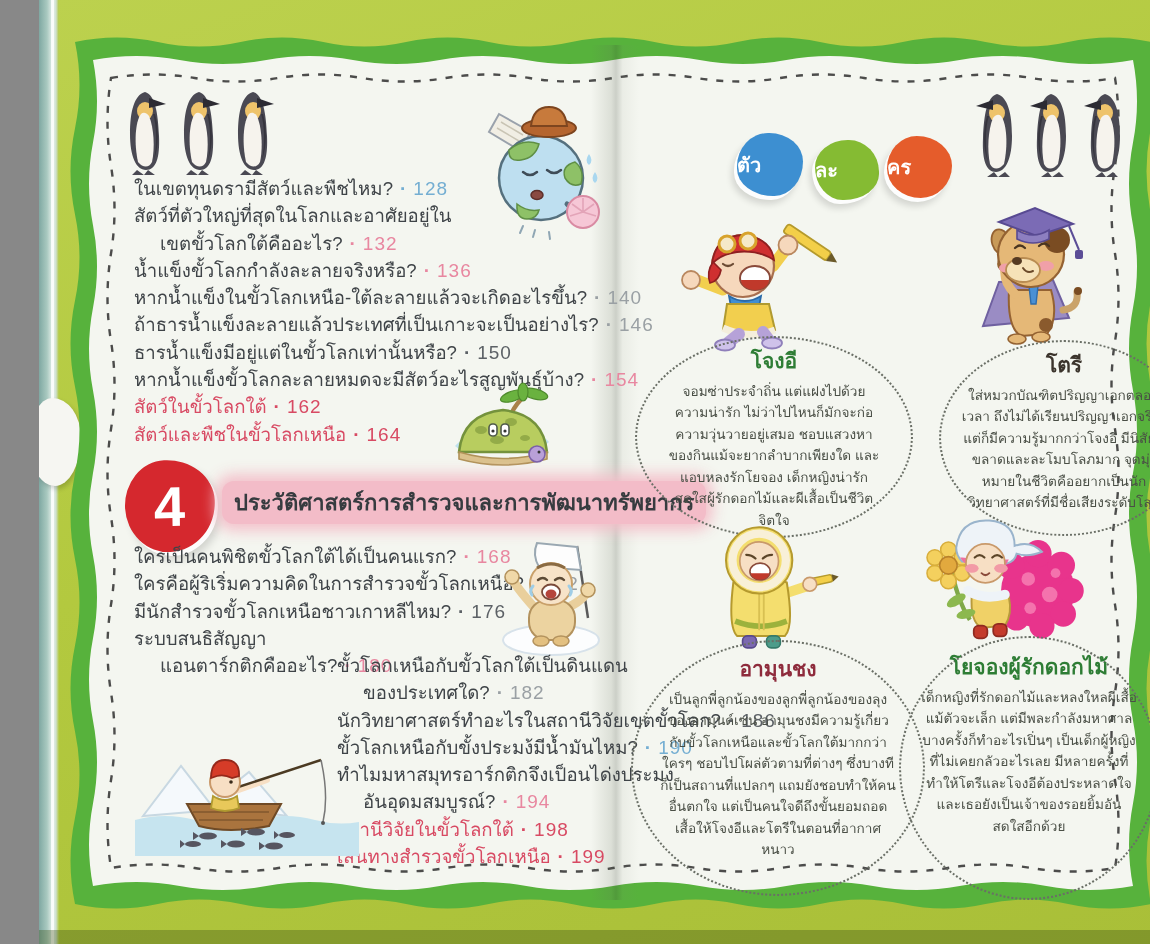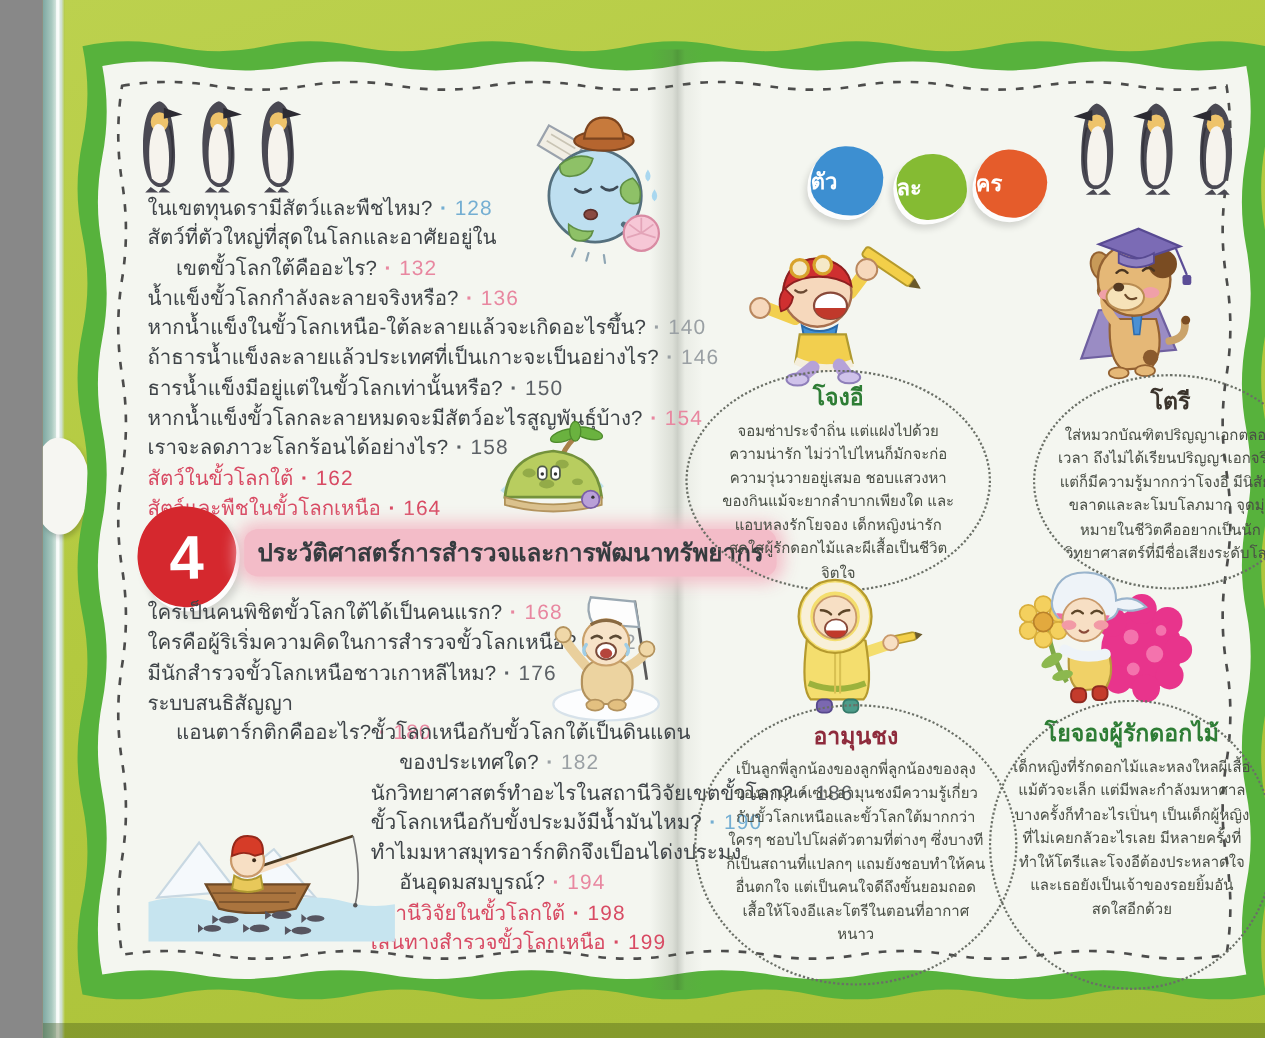--- a/index.html
+++ b/index.html
@@ -119,21 +119,20 @@
 
   <div class="toc" style="left:95px;top:175px;width:478px">
     <div class="trow"><span>ในเขตทุนดรามีสัตว์และพืชไหม?</span><span class="pg c-blue"><span class="dot">·</span><span>128</span></span></div>
     <div class="trow"><span>สัตว์ที่ตัวใหญ่ที่สุดในโลกและอาศัยอยู่ใน</span></div>
     <div class="trow ind"><span>เขตขั้วโลกใต้คืออะไร?</span><span class="pg c-pink"><span class="dot">·</span><span>132</span></span></div>
     <div class="trow"><span>น้ำแข็งขั้วโลกกำลังละลายจริงหรือ?</span><span class="pg c-pink"><span class="dot">·</span><span>136</span></span></div>
     <div class="trow"><span>หากน้ำแข็งในขั้วโลกเหนือ-ใต้ละลายแล้วจะเกิดอะไรขึ้น?</span><span class="pg c-gray"><span class="dot">·</span><span>140</span></span></div>
     <div class="trow"><span>ถ้าธารน้ำแข็งละลายแล้วประเทศที่เป็นเกาะจะเป็นอย่างไร?</span><span class="pg c-gray"><span class="dot">·</span><span>146</span></span></div>
     <div class="trow"><span>ธารน้ำแข็งมีอยู่แต่ในขั้วโลกเท่านั้นหรือ?</span><span class="pg c-dark"><span class="dot">·</span><span>150</span></span></div>
     <div class="trow"><span>หากน้ำแข็งขั้วโลกละลายหมดจะมีสัตว์อะไรสูญพันธุ์บ้าง?</span><span class="pg c-pink"><span class="dot">·</span><span>154</span></span></div>
-    <div class="trow"><span>เราจะลดภาวะโลกร้อนได้อย่างไร?</span><span class="pg c-dark"><span class="dot">·</span><span>158</span></span></div>
     <div class="trow red-row"><span>สัตว์ในขั้วโลกใต้</span><span class="pg c-red"><span class="dot">·</span><span>162</span></span></div>
     <div class="trow red-row"><span>สัตว์และพืชในขั้วโลกเหนือ</span><span class="pg c-red"><span class="dot">·</span><span>164</span></span></div>
   </div>
 
   <svg style="left:412px;top:388px" width="104" height="84" viewBox="0 0 104 84">
     <path d="M4,58 q8,-10 14,-2 q-6,2 -4,10 z" fill="#bfe2ee"></path>
     <path d="M98,54 q-8,-10 -14,-2 q6,2 4,10 z" fill="#bfe2ee"></path>
     <path d="M60,26 q6,-12 14,-18" stroke="#a9814a" stroke-width="4.5" fill="none" stroke-linecap="round"></path>
     <g fill="#6ab23f" stroke="#4e8a2c" stroke-width="1.2">
       <ellipse cx="62" cy="8" rx="13" ry="5" transform="rotate(-18 62 8)"></ellipse>
@@ -290,21 +289,21 @@
     <ellipse cx="72" cy="72" rx="17" ry="12" fill="#f6e2b8" stroke="#b98c52" stroke-width="1.8"></ellipse>
     <ellipse cx="66" cy="63" rx="5" ry="4" fill="#553a22"></ellipse>
     <path d="M72,70 q4,6 10,3" stroke="#6b4a2a" stroke-width="2" fill="none" stroke-linecap="round"></path>
     <path d="M64,50 q5,-5 10,0 M88,48 q5,-5 10,0" stroke="#4a3520" stroke-width="2.2" fill="none" stroke-linecap="round"></path>
     <polygon points="48,24 84,10 122,26 86,38" fill="#7b6bb5" stroke="#584a92" stroke-width="2"></polygon>
     <path d="M66,32 q16,10 32,0 l0,9 q-16,8 -32,0 z" fill="#8d7fc0" stroke="#584a92" stroke-width="1.6"></path>
     <line x1="118" y1="28" x2="128" y2="52" stroke="#5b4d96" stroke-width="2"></line>
     <rect x="124" y="52" width="8" height="9" rx="2" fill="#5b4d96"></rect>
   </svg>
 
-  <div class="bubble" style="left:584px;top:336px;width:274px;height:192px;padding-top:6px">
+  <div class="bubble" style="left:596px;top:336px;width:274px;height:192px;padding-top:6px">
     <h3 class="n-green">โจงอี</h3>
     <p style="padding:0 30px">จอมซ่าประจำถิ่น แต่แฝงไปด้วยความน่ารัก ไม่ว่าไปไหนก็มักจะก่อความวุ่นวายอยู่เสมอ ชอบแสวงหาของกินแม้จะยากลำบากเพียงใด และแอบหลงรักโยจอง เด็กหญิงน่ารักสดใสผู้รักดอกไม้และผีเสื้อเป็นชีวิตจิตใจ</p>
   </div>
 
   <div class="bubble" style="left:900px;top:340px;width:246px;height:186px;padding-top:6px">
     <h3 class="n-dark">โตรี</h3>
     <p style="padding:0 18px">ใส่หมวกบัณฑิตปริญญาเอกตลอดเวลา ถึงไม่ได้เรียนปริญญาเอกจริงๆ แต่ก็มีความรู้มากกว่าโจงอี มีนิสัยขี้ขลาดและละโมบโลภมาก จุดมุ่งหมายในชีวิตคืออยากเป็นนักวิทยาศาสตร์ที่มีชื่อเสียงระดับโลก</p>
   </div>
 
   <svg style="left:648px;top:518px" width="148" height="140" viewBox="0 0 148 152">

